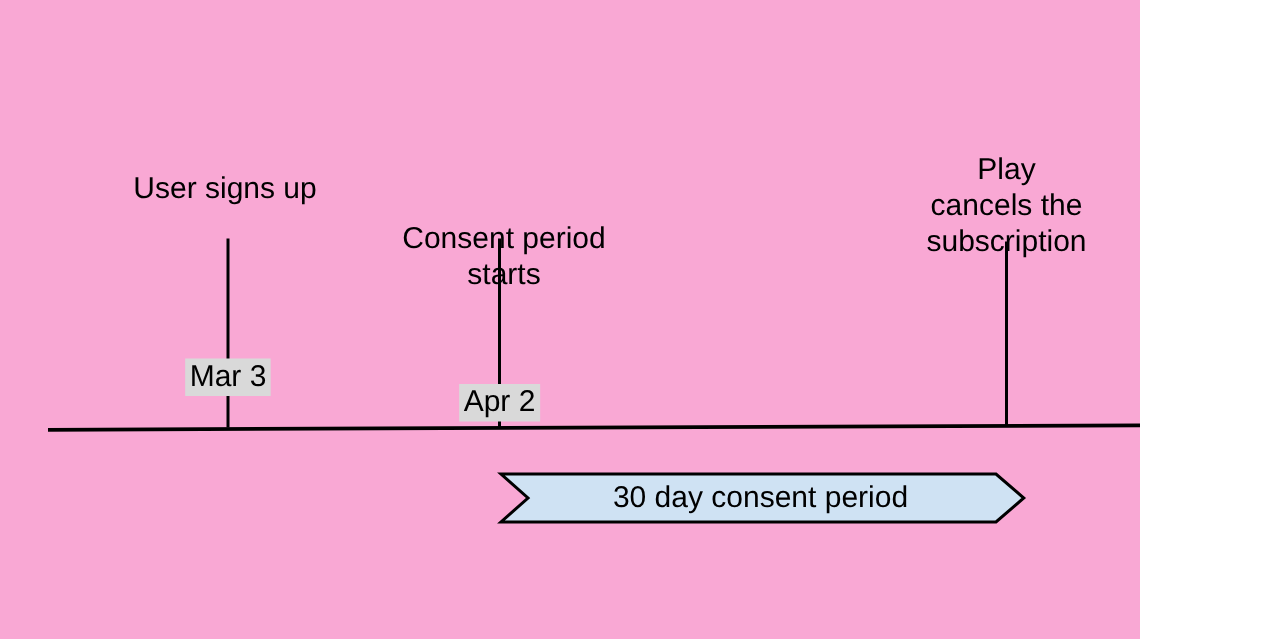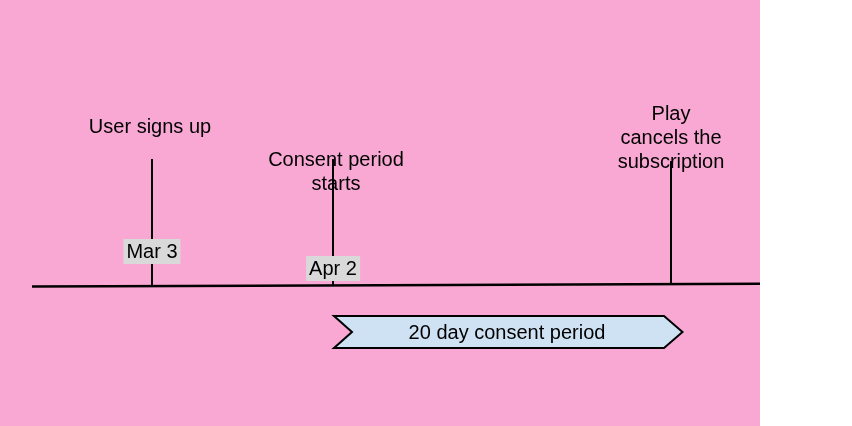--- a/index.html
+++ b/index.html
@@ -81,15 +81,15 @@
 
   <div class="event-label e1">User signs up</div>
   <div class="event-label e2">Consent period
 starts</div>
   <div class="event-label e3">Play cancels the
 subscription</div>
 
   <div class="date-label d1">Mar 3</div>
   <div class="date-label d2">Apr 2</div>
 
-  <div class="banner-text">20 day consent period</div>
+  <div class="banner-text">30 day consent period</div>
 
 </div>
 
 </body></html>

